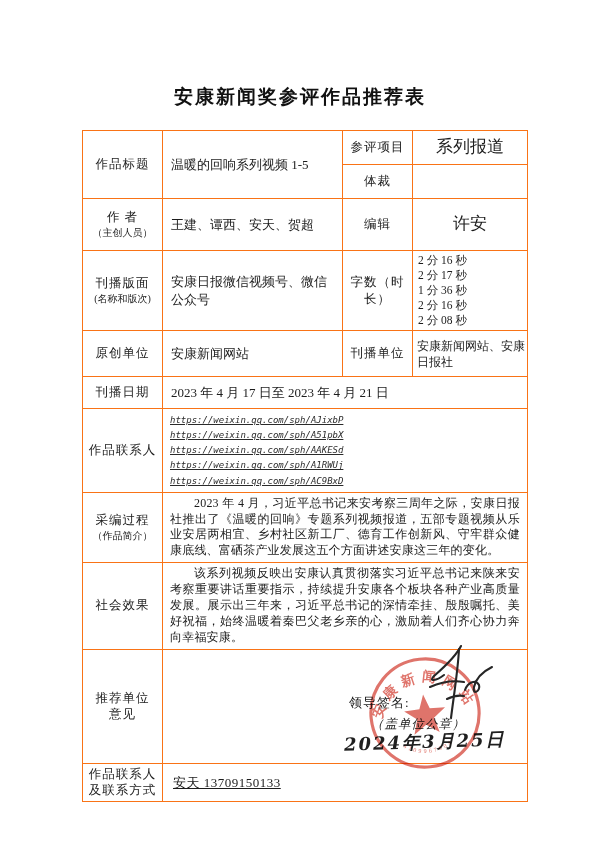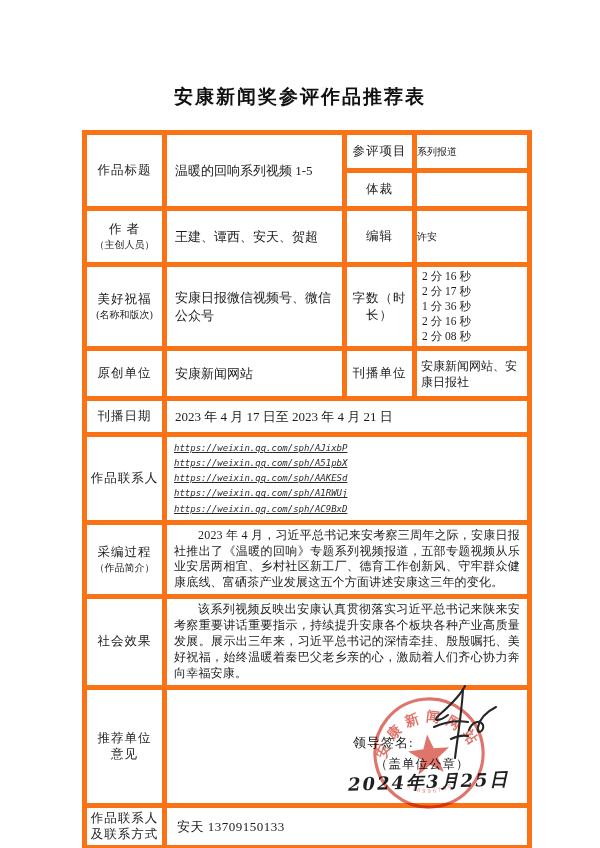--- a/index.html
+++ b/index.html
@@ -11,61 +11,61 @@
   .page-title{
     position:absolute;top:84px;left:0;width:600px;text-align:center;
     font-size:19px;font-weight:bold;letter-spacing:2px;color:#111;
   }
   table.form{
     position:absolute;left:82px;top:130px;width:445px;
     border-collapse:collapse;table-layout:fixed;
   }
   col.c1{width:80px;} col.c2{width:180px;} col.c3{width:70px;} col.c4{width:115px;}
   td{
-    border:5px solid #f97316;padding:0;vertical-align:middle;
+    border:1px solid #f97316;padding:0;vertical-align:middle;
     font-size:12.5px;line-height:1.35;overflow:visible;
   }
   tr.r1a td{height:33px;} tr.r1b td{height:33px;}
   tr.r2 td{height:47px;} tr.r3 td{height:75px;}
   tr.r4 td{height:41px;} tr.r5 td{height:27px;}
   tr.r6 td{height:54px;} tr.r7 td{height:59px;}
   tr.r8 td{height:80px;} tr.r9 td{height:113px;}
   tr.r10 td{height:37px;}
   .lbl{text-align:center;letter-spacing:1px;}
   .lbl .sub{font-size:10px;letter-spacing:0;}
   .val{padding:2px 8px;text-align:left;font-size:13px;}
-  .val-center{text-align:left;font-size:10px;}
+  .val-center{text-align:center;font-size:17px;}
   .durations{padding:2px 12px 2px 5px;font-size:11.5px;line-height:15px;text-align:left;letter-spacing:0;}
   .unitwrap{padding:1px 2px 1px 4px;font-size:12px;line-height:16px;text-align:left;}
   .urls{
     display:flex;flex-wrap:wrap;column-gap:12px;row-gap:3px;
     padding:5px 2px 5px 7px;align-items:flex-start;font-style:italic;
   }
   .url{
     font-family:"DejaVu Sans Mono","Liberation Mono",monospace;
     font-size:9px;text-decoration:underline;color:#2a2a2a;white-space:nowrap;
   }
   .para{
     padding:3px 7px;font-size:12px;line-height:15.8px;
     text-align:justify;text-indent:2em;letter-spacing:0.2px;
   }
   .sigwrap{position:relative;width:100%;height:113px;}
   .lead-label{position:absolute;left:186px;top:44px;font-size:13px;letter-spacing:1px;}
-  .seal-note{position:absolute;left:208px;top:66px;font-size:12.5px;letter-spacing:1px;}
+  .seal-note{position:absolute;left:208px;top:66px;font-size:12.5px;letter-spacing:1px;font-style:italic;}
   .hand-date{
     position:absolute;left:181px;top:80px;font-size:18px;font-style:italic;
     letter-spacing:2px;transform:rotate(-2deg);color:#1f1f1f;
     font-family:"DejaVu Serif",serif;font-weight:bold;
   }
   .stamp{
     position:absolute;left:203px;top:4px;width:118px;height:118px;
     opacity:0.82;mix-blend-mode:multiply;transform:rotate(-6deg);
   }
   .signature{position:absolute;left:240px;top:-8px;width:95px;height:85px;z-index:3;}
-  .contact-val{padding-left:10px;font-size:13px;letter-spacing:0.5px;}
+  .contact-val{padding-left:10px;font-size:13px;letter-spacing:0.5px;text-decoration:underline;}
 </style>
 </head>
 <body>
 
 <div class="page-title">安康新闻奖参评作品推荐表</div>
 
 <table class="form">
   <colgroup>
       <col class="c1">
       <col class="c2">
@@ -90,21 +90,21 @@
       <div>作 者</div>
       <div class="sub">（主创人员）</div>
     </td>
     <td class="val">王建、谭西、安天、贺超</td>
     <td class="lbl">编辑</td>
     <td class="val-center">许安</td>
   </tr>
 
   <tr class="r3">
     <td class="lbl">
-      <div>美好祝福</div>
+      <div>刊播版面</div>
       <div class="sub">(名称和版次)</div>
     </td>
     <td class="val">安康日报微信视频号、微信公众号</td>
     <td class="lbl">字数（时长）</td>
     <td class="durations">
       <div>2 分 16 秒</div>
       <div>2 分 17 秒</div>
       <div>1 分 36 秒</div>
       <div>2 分 16 秒</div>
       <div>2 分 08 秒</div>

